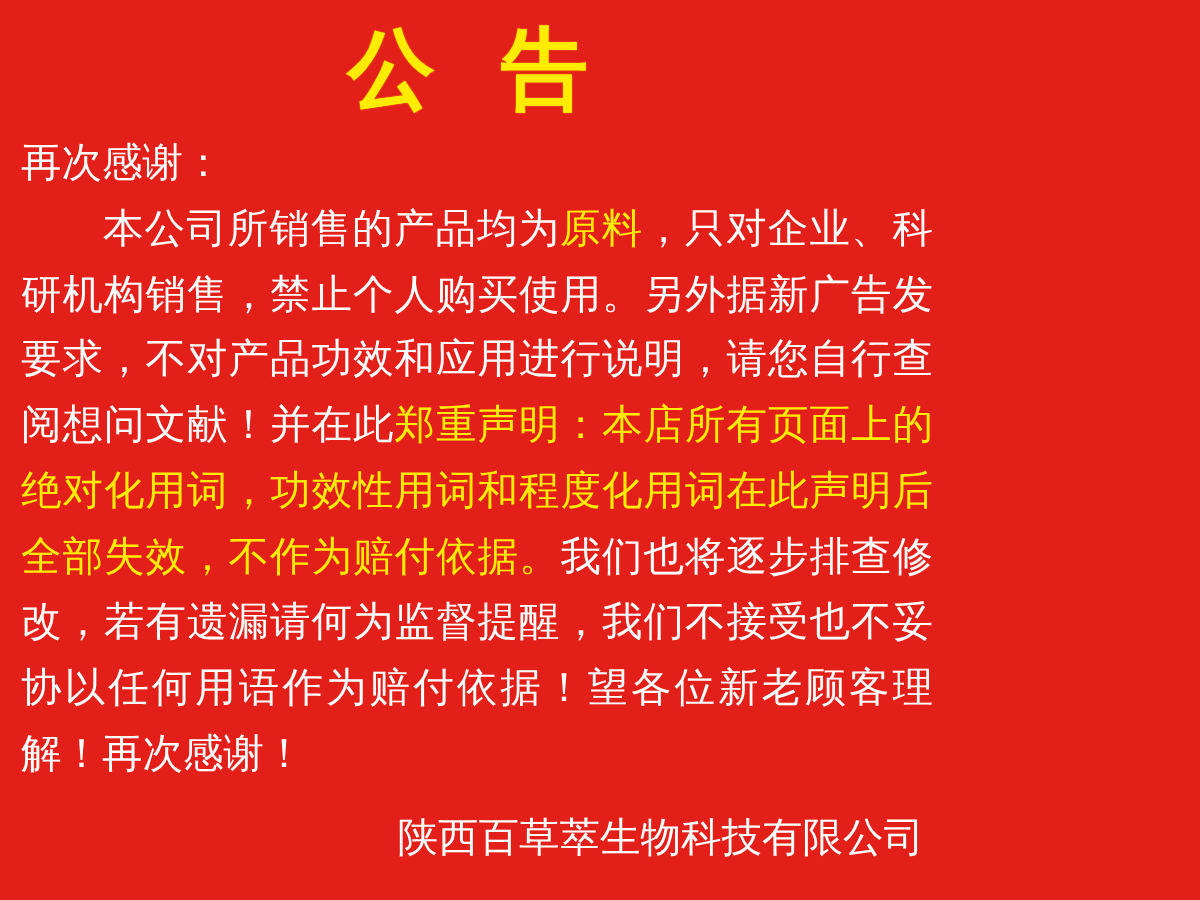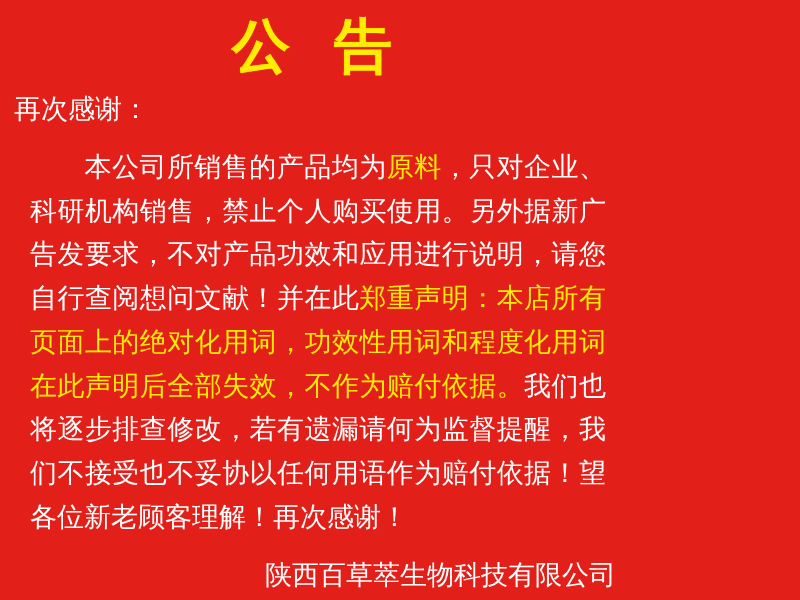--- a/index.html
+++ b/index.html
@@ -36,21 +36,21 @@
     font-size: 27px;
     line-height: 1.5;
     margin: 6px 0 2px 0;
   }
   .body-text {
     color: #ffffff;
     font-size: 27px;
     line-height: 1.62;
     text-align: justify;
     text-justify: inter-ideograph;
-    margin: 16px;
+    margin: 0;
     text-indent: 0;
   }
   .indent {
     display: inline-block;
     width: 54px;
   }
   .hl {
     color: #ffec00;
   }
   .signature {

